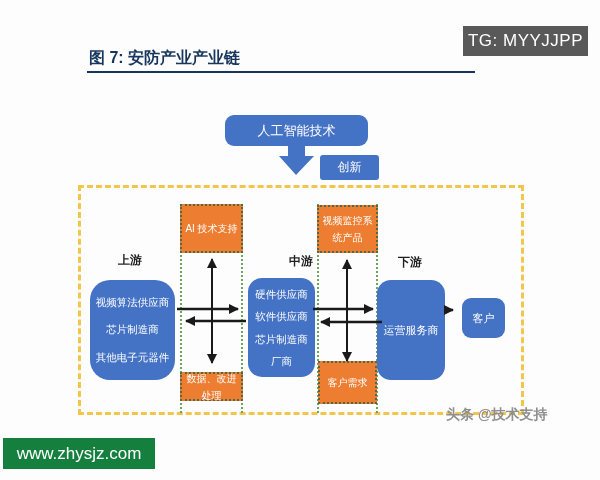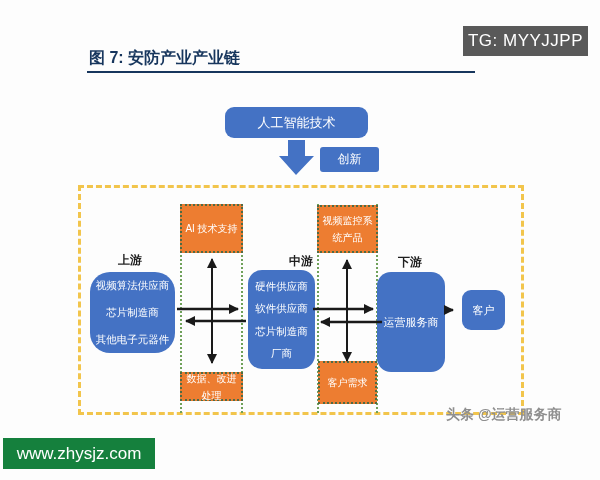--- a/index.html
+++ b/index.html
@@ -13,21 +13,21 @@
     display:flex;align-items:center;justify-content:center;margin-top:16px;}
 
   
   .fig-title{position:absolute;left:89px;top:48px;font-size:16px;font-weight:bold;
     color:#17365D;white-space:nowrap;}
   .title-rule{position:absolute;left:87px;top:71px;width:388px;height:2px;background:#17365D;}
 
   
   .bluebox{position:absolute;background:#4472C4;color:#fff;
     display:flex;flex-direction:column;align-items:center;justify-content:center;
-    text-align:center;}
+    text-align:center;margin-top:8px;}
   .orangebox{position:absolute;background:#ED7D31;color:#fff;
     border:2px dotted #4e6b45;box-sizing:border-box;
     display:flex;flex-direction:column;align-items:center;justify-content:center;
     text-align:center;font-size:10px;line-height:1.7;}
 
   .ai-tech{left:225px;top:107px;width:143px;height:31px;border-radius:9px;font-size:13px;}
   .innovation{left:320px;top:147px;width:59px;height:25px;border-radius:3px;font-size:12px;}
 
   
   .dash-frame{position:absolute;left:78px;top:185px;width:446px;height:230px;
@@ -44,21 +44,21 @@
   .data-process{left:180px;top:372px;width:63px;height:29px;}
   .customer-demand{left:318px;top:361px;width:59px;height:43px;}
 
   
   .stage-label{position:absolute;font-size:12px;font-weight:bold;color:#1f1f1f;}
   .lbl-up{left:118px;top:252px;}
   .lbl-mid{left:268px;top:253px;margin-left:21px;}
   .lbl-down{left:398px;top:254px;}
 
   
-  .upstream-box{left:90px;top:272px;width:85px;height:81px;border-radius:20px;
+  .upstream-box{left:90px;top:272px;width:85px;height:100px;border-radius:20px;
     font-size:10.5px;line-height:2.6;}
   .midstream-box{left:248px;top:270px;width:67px;height:99px;border-radius:14px;
     font-size:10.5px;line-height:2.1;}
   .downstream-box{left:377px;top:272px;width:68px;height:100px;border-radius:14px;
     font-size:11px;}
   .customer-box{left:462px;top:290px;width:43px;height:40px;border-radius:9px;font-size:11px;}
 
   
   .arrows{position:absolute;left:0;top:0;width:600px;height:480px;pointer-events:none;}
 
@@ -131,15 +131,15 @@
     <line x1="246" y1="321" x2="186" y2="321" stroke="#1a1a1a" stroke-width="2.5" marker-end="url(#ah)"></line>
 
     <line x1="347" y1="260" x2="347" y2="361" stroke="#1a1a1a" stroke-width="2" marker-start="url(#ah)" marker-end="url(#ah)"></line>
 
     <line x1="313" y1="309" x2="373" y2="309" stroke="#1a1a1a" stroke-width="2.5" marker-end="url(#ah)"></line>
     <line x1="382" y1="322" x2="321" y2="322" stroke="#1a1a1a" stroke-width="2.5" marker-end="url(#ah)"></line>
 
     <line x1="447" y1="310" x2="453" y2="310" stroke="#1a1a1a" stroke-width="2.5" marker-end="url(#ah)"></line>
   </svg>
 
-  <div class="credit">头条 @运营服务商</div>
+  <div class="credit">头条 @技术支持</div>
   <div class="watermark">www.zhysjz.com</div>
 </div>
 
 </body></html>

